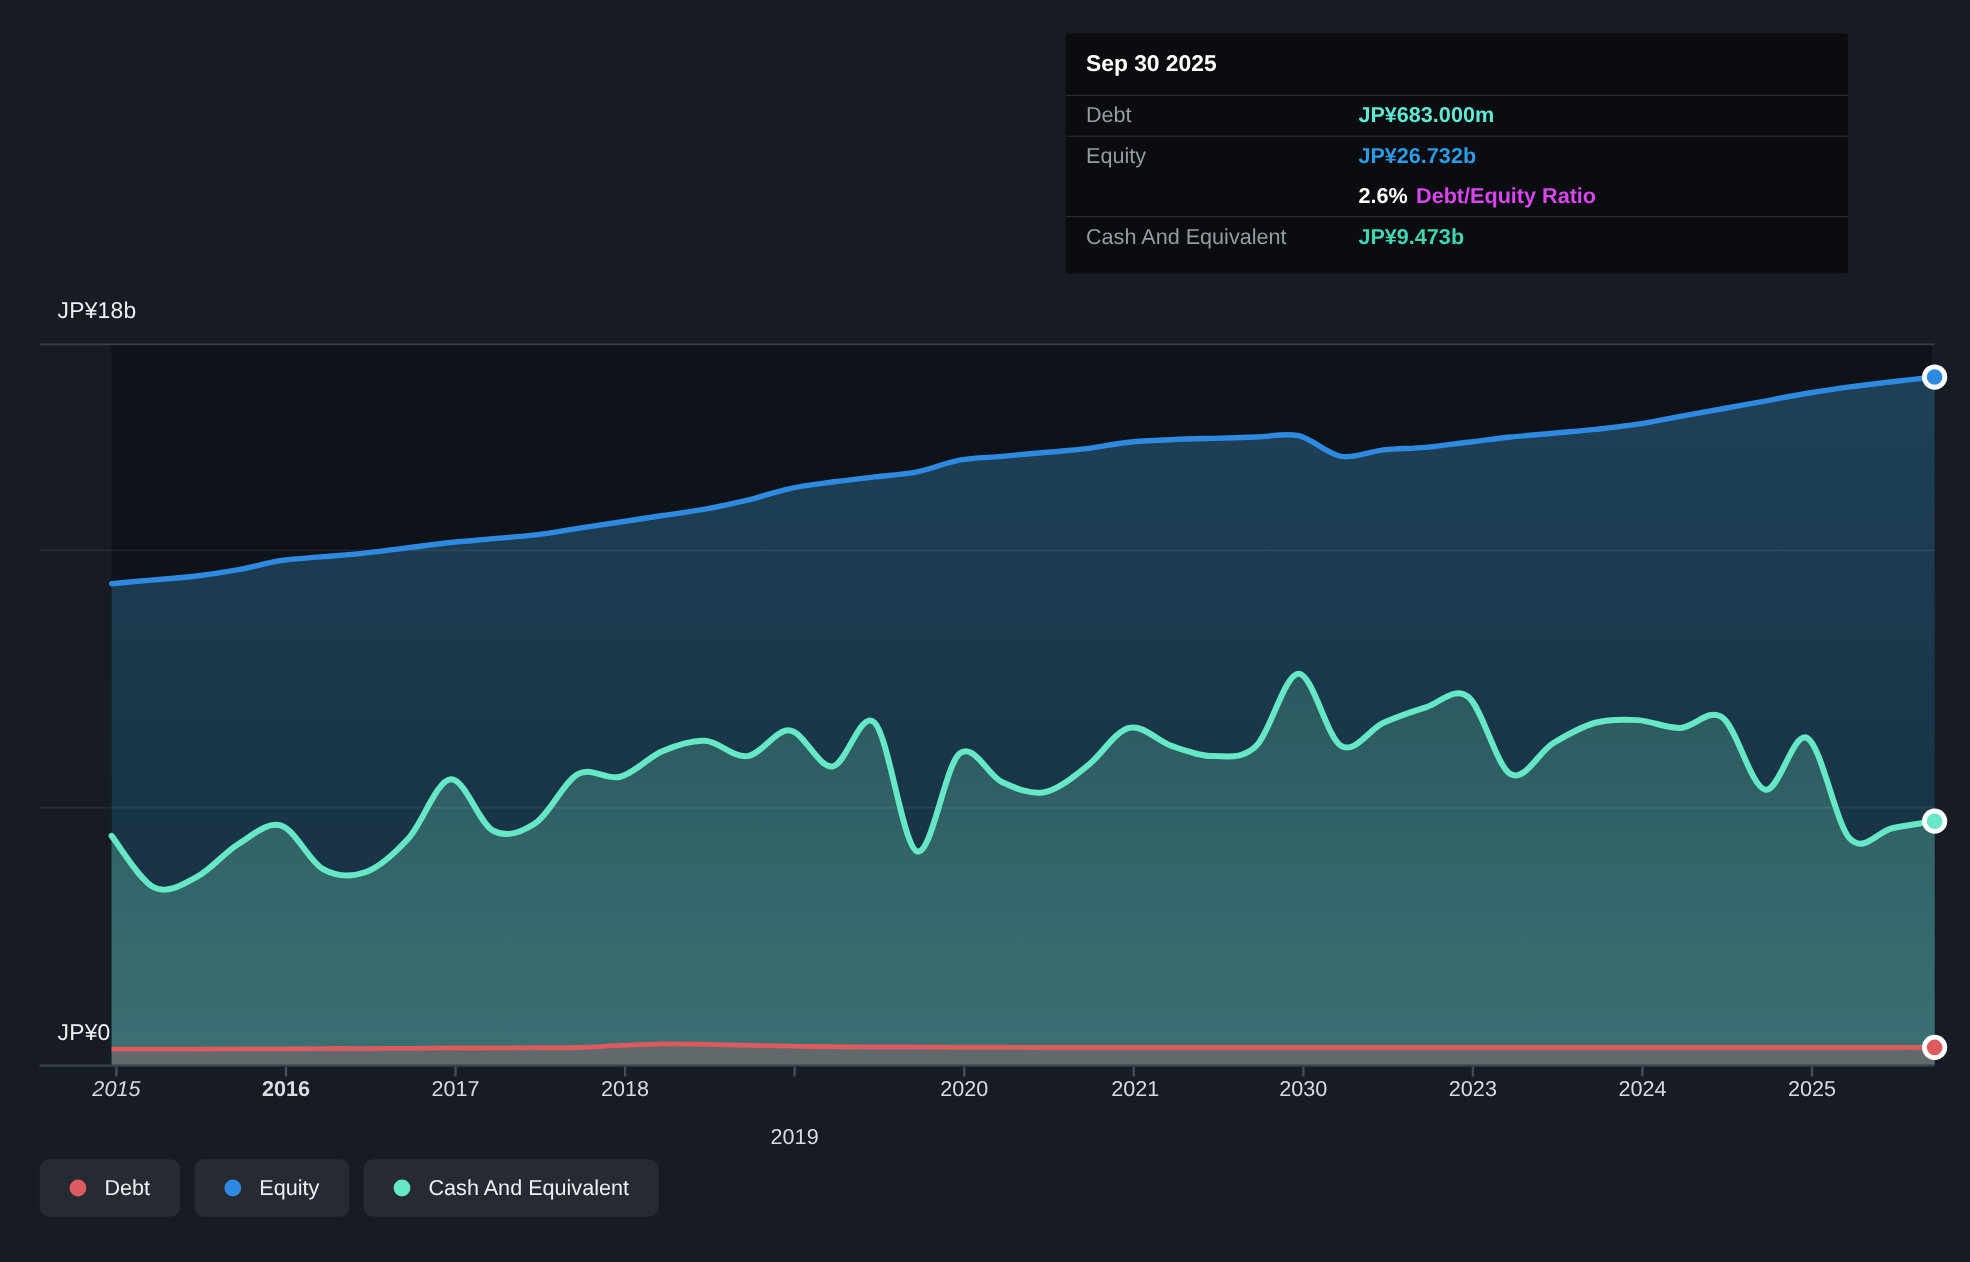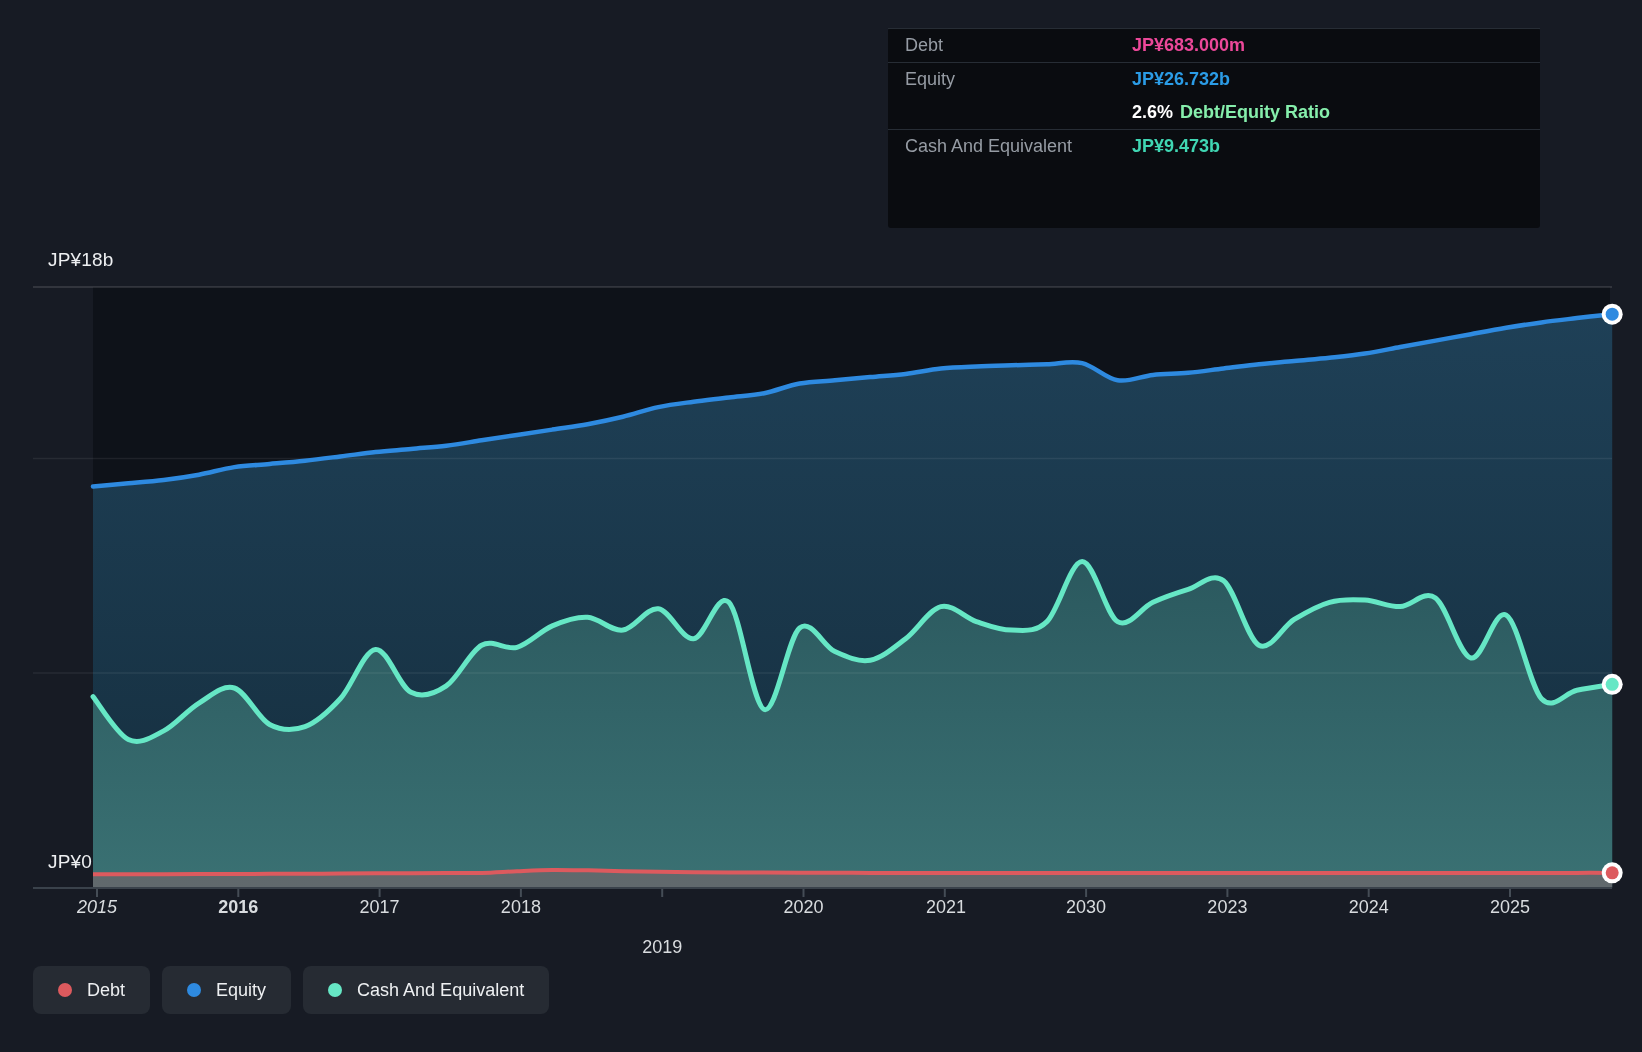--- a/index.html
+++ b/index.html
@@ -34,21 +34,21 @@
     height:51px;display:flex;align-items:center;padding-left:17px;
     font-size:19px;font-weight:bold;color:#ffffff;
   }
   .tt-row{
     height:33px;display:flex;align-items:center;padding-left:17px;
     font-size:18px;
   }
   .tt-sep{border-top:1px solid #272d35;}
   .tt-label{flex:0 0 227px;color:#969ca4;font-weight:400;}
   .tt-value{font-weight:bold;}
-  .tt-ratio-rest{color:#86efac;font-weight:bold;margin-left:7px;}
+  .tt-ratio-rest{color:#d946ef;font-weight:bold;margin-left:7px;}
 
   
   #legend{
     position:absolute;left:33px;top:966px;display:flex;gap:12px;
   }
   .legend-pill{
     height:48px;border-radius:8px;background:#262b33;
     display:flex;align-items:center;padding:0 25px;gap:15px;
     color:#eef0f2;font-size:18px;cursor:pointer;
   }
@@ -111,23 +111,24 @@
       <div class="x-label" style="left: 662.2px; margin-top: 40px;">2019</div>
       <div class="x-label" style="left: 803.5px;">2020</div>
       <div class="x-label" style="left: 946px;">2021</div>
       <div class="x-label" style="left: 1086.1px;">2030</div>
       <div class="x-label" style="left: 1227.4px;">2023</div>
       <div class="x-label" style="left: 1368.7px;">2024</div>
       <div class="x-label" style="left: 1510px;">2025</div>
     </div>
 
   <div id="tooltip" style="background: rgb(10, 12, 16);">
+    <div class="tt-title">Sep 30 2025</div>
     <div class="tt-row tt-sep">
       <span class="tt-label">Debt</span>
-      <span class="tt-value" id="tt-debt-value" style="color: #ec4899;">JP¥683.000m</span>
+      <span class="tt-value" id="tt-debt-value" style="color: #5eead4;">JP¥683.000m</span>
     </div>
     <div class="tt-row tt-sep">
       <span class="tt-label">Equity</span>
       <span class="tt-value" id="tt-equity-value" style="color: rgb(43, 156, 230);">JP¥26.732b</span>
     </div>
     <div class="tt-row">
       <span class="tt-label"></span>
       <span class="tt-value">2.6%</span>
       <span class="tt-ratio-rest">Debt/Equity Ratio</span>
     </div>

